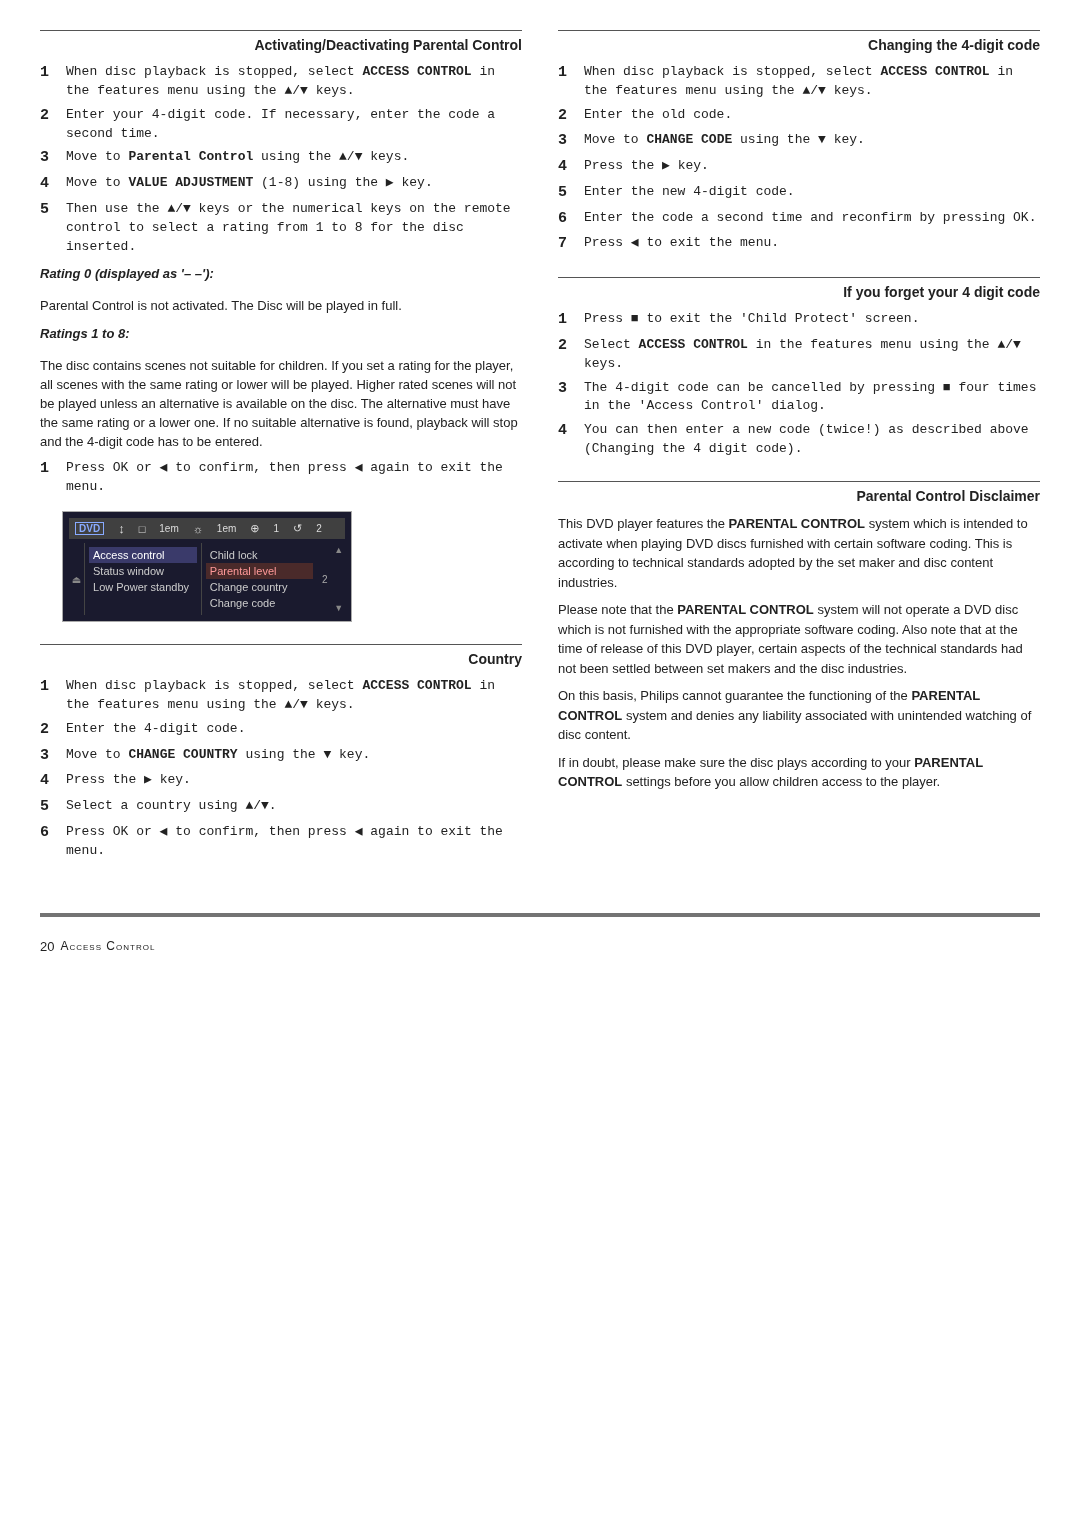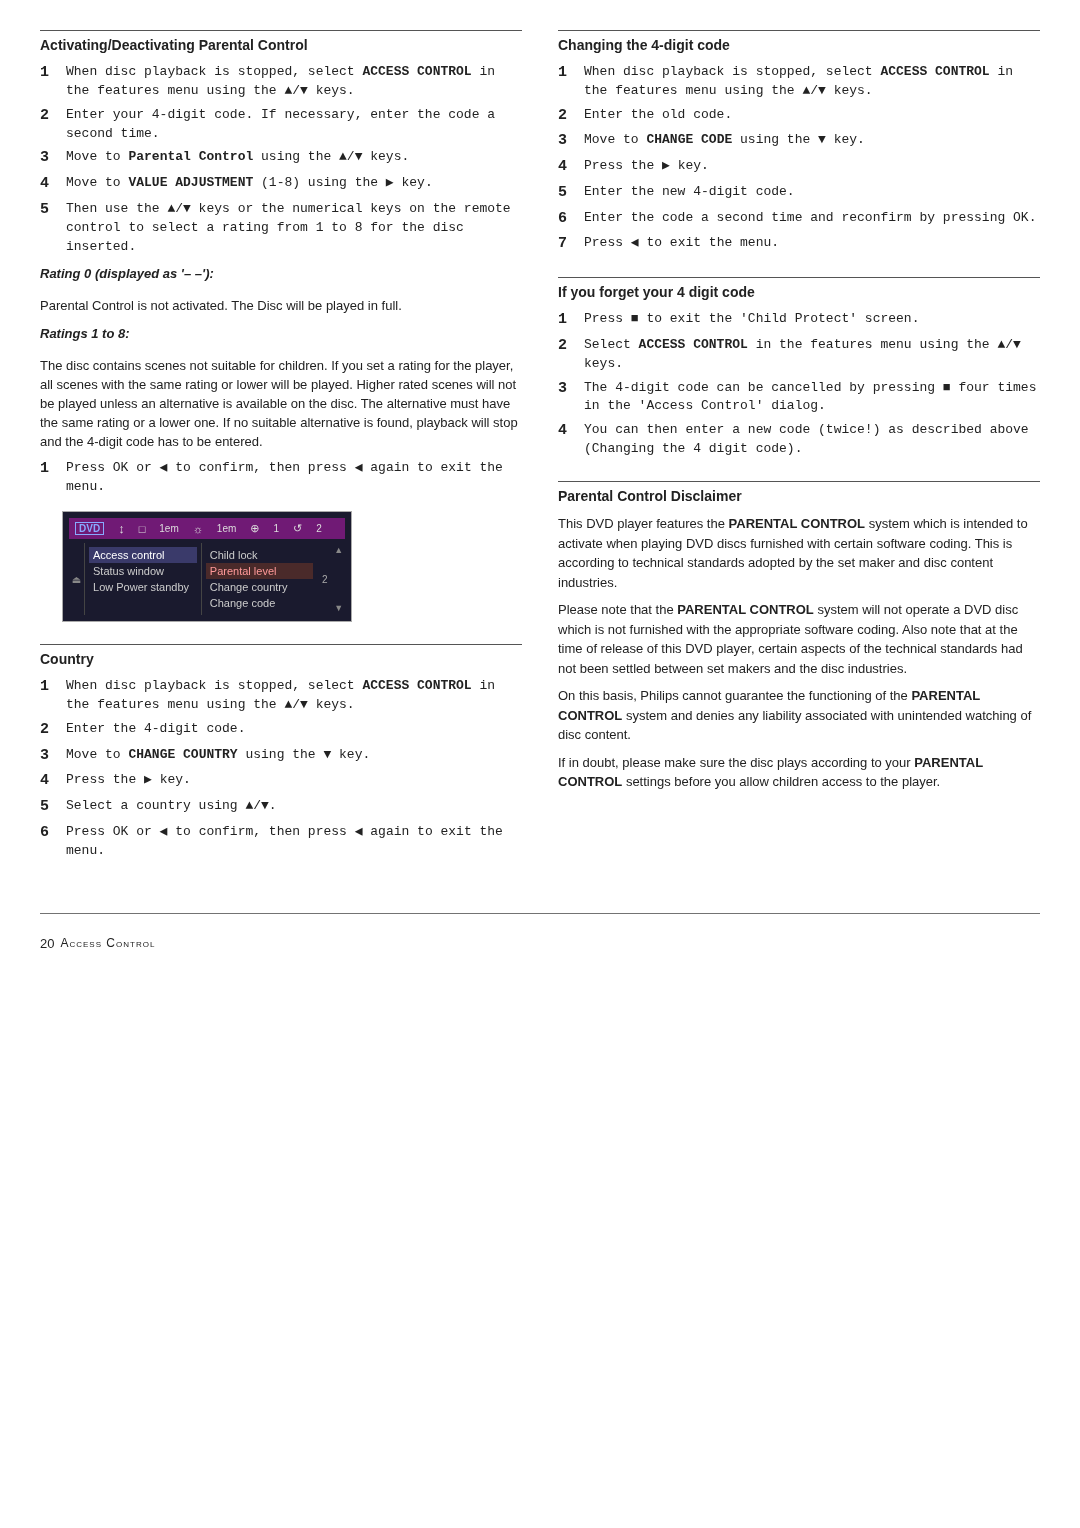--- a/index.html
+++ b/index.html
@@ -20,20 +20,21 @@
     .left-col, .right-col {
       padding-top: 0;
     }
     h2.section-title {
       font-size: 14px;
       font-weight: bold;
       border-top: 1.5px solid #555;
       padding-top: 6px;
       margin-bottom: 10px;
       margin-top: 0;
+      text-align: right;
     }
     .section {
       margin-bottom: 22px;
     }
     ol {
       padding-left: 0;
       list-style: none;
       counter-reset: my-counter;
       font-family: Liberation Mono, monospace;
     }
@@ -72,21 +73,21 @@
       border: 1px solid #aaa;
       background: #1a1a2e;
       color: #ccc;
       width: 290px;
       padding: 6px;
       font-size: 11px;
     }
     .dvd-menu-top-bar {
       display: flex;
       align-items: center;
-      background: #701a75;
+      background: #404040;
       padding: 3px 6px;
       margin-bottom: 4px;
       gap: 14px;
       color: #ddd;
       font-size: 11px;
     }
     .dvd-menu-top-bar .dvd-label {
       color: #88aaff;
       font-weight: bold;
       font-size: 10px;
@@ -131,21 +132,21 @@
     .dvd-menu-sidebar {
       width: 18px;
       display: flex;
       align-items: center;
       justify-content: center;
       color: #888;
       font-size: 9px;
     }
     .page-footer {
       margin-top: 30px;
-      border-top: 1px solid #737373;
+      border-top: 4px solid #737373;
       padding-top: 22px;
       font-size: 12px;
       font-variant: small-caps;
       display: flex;
       gap: 6px;
     }
     .page-number {
       font-size: 13px;
       font-weight: normal;
     }

